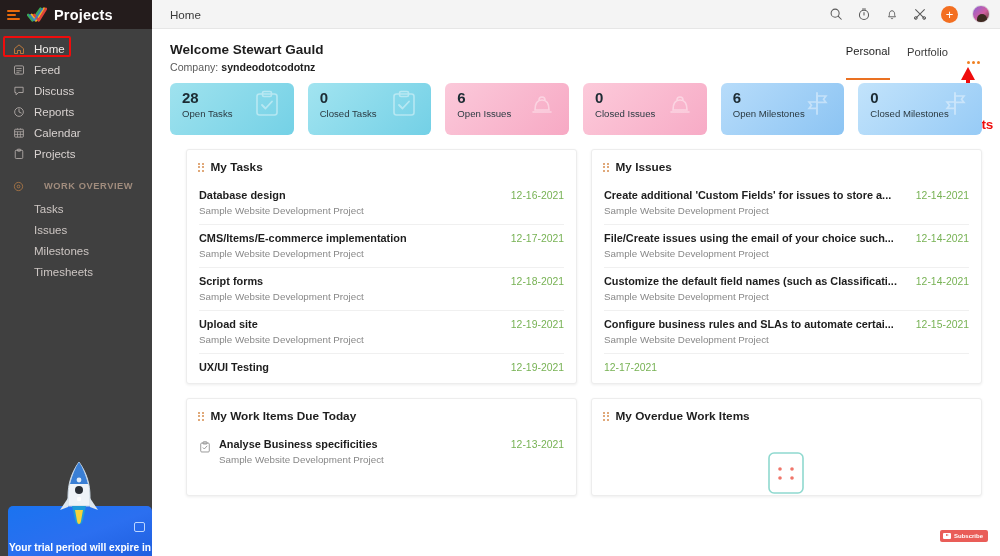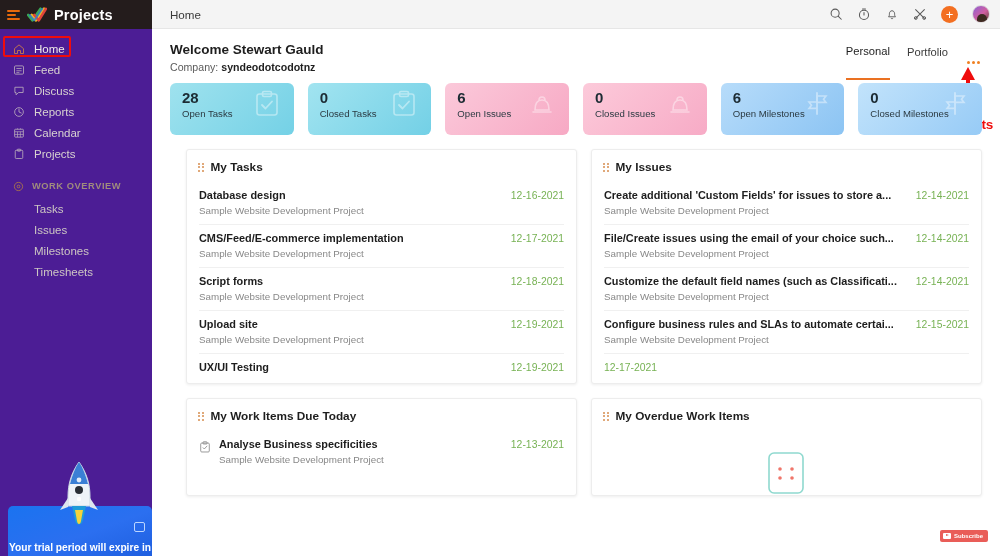--- a/index.html
+++ b/index.html
@@ -7,21 +7,21 @@
     width: 1000px; height: 556px;
     font-family: "Liberation Sans", sans-serif;
     overflow: hidden;
     background: #f2f2f2;
   }
   .app { display: flex; width: 1000px; height: 556px; position: relative; }
 
   
   .sidebar {
     width: 152px; height: 556px;
-    background: #4c1d95;
+    background: #404040;
     flex: 0 0 152px;
     position: relative;
     overflow: hidden;
   }
   .sb-logo {
     height: 29px;
     display: flex; align-items: center;
     padding-left: 7px;
     gap: 7px;
     background: #241c1c;
@@ -47,21 +47,21 @@
   .sb-item.active { color: #f0ece9; }
   .home-highlight {
     position: absolute;
     left: 3px; top: 36px;
     width: 68px; height: 21px;
     border: 2px solid #ef0c0c;
     border-radius: 2px;
     pointer-events: none;
   }
   .sb-section {
-    display: flex; align-items: center; gap: 8px;
+    display: flex; align-items: center; gap: 20px;
     padding-left: 13px;
     margin-top: 13px; margin-bottom: 3px;
     height: 18px;
     color: #a08c7d;
     font-size: 9.3px;
     letter-spacing: .55px;
     font-weight: bold;
   }
   .sb-section .ic { width: 11px; height: 11px; flex: 0 0 11px; }
   .sb-sub {
@@ -484,21 +484,21 @@
                   <div class="p-text">
                 <div class="p-name">Database design</div>
                 <div class="p-sub">Sample Website Development Project</div>
               </div>
                 </div>
               <div class="p-date">12-16-2021</div>
             </div>
             <div class="p-item">
               <div class="p-main">
                   <div class="p-text">
-                <div class="p-name">CMS/Feed/E-commerce implementation</div>
+                <div class="p-name">CMS/Items/E-commerce implementation</div>
                 <div class="p-sub">Sample Website Development Project</div>
               </div>
                 </div>
               <div class="p-date">12-17-2021</div>
             </div>
             <div class="p-item">
               <div class="p-main">
                   <div class="p-text">
                 <div class="p-name">Script forms</div>
                 <div class="p-sub">Sample Website Development Project</div>

